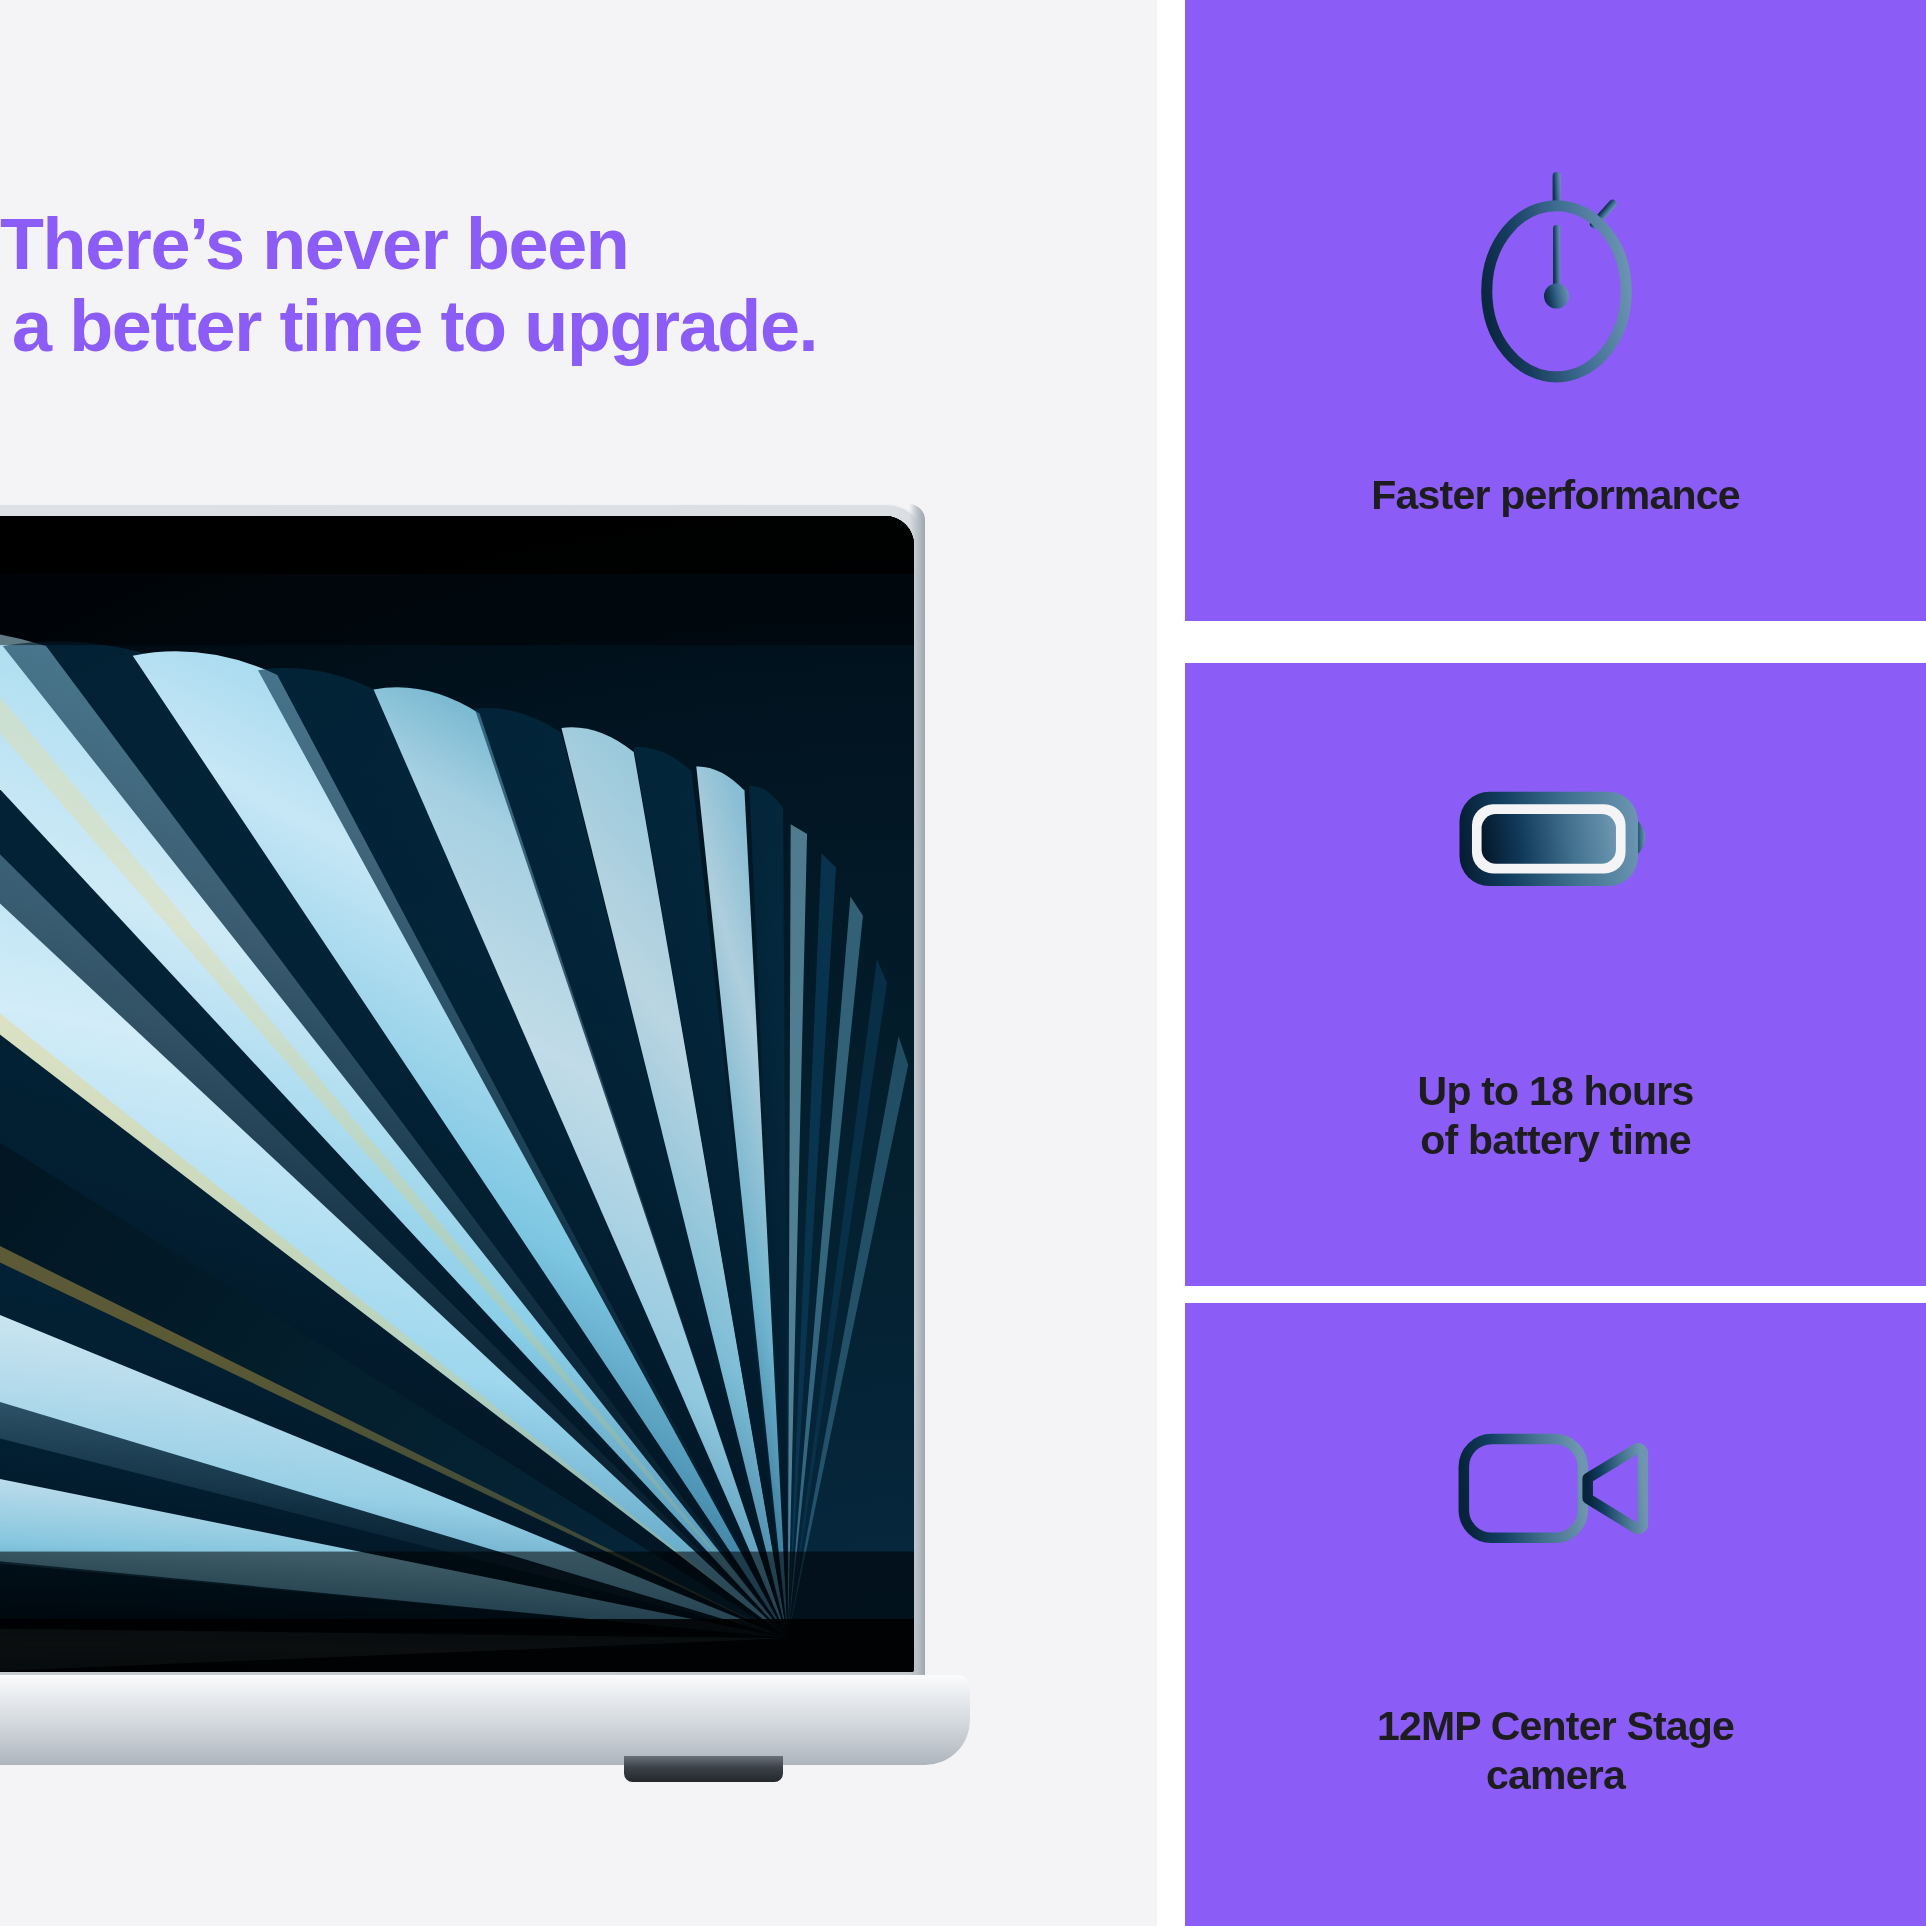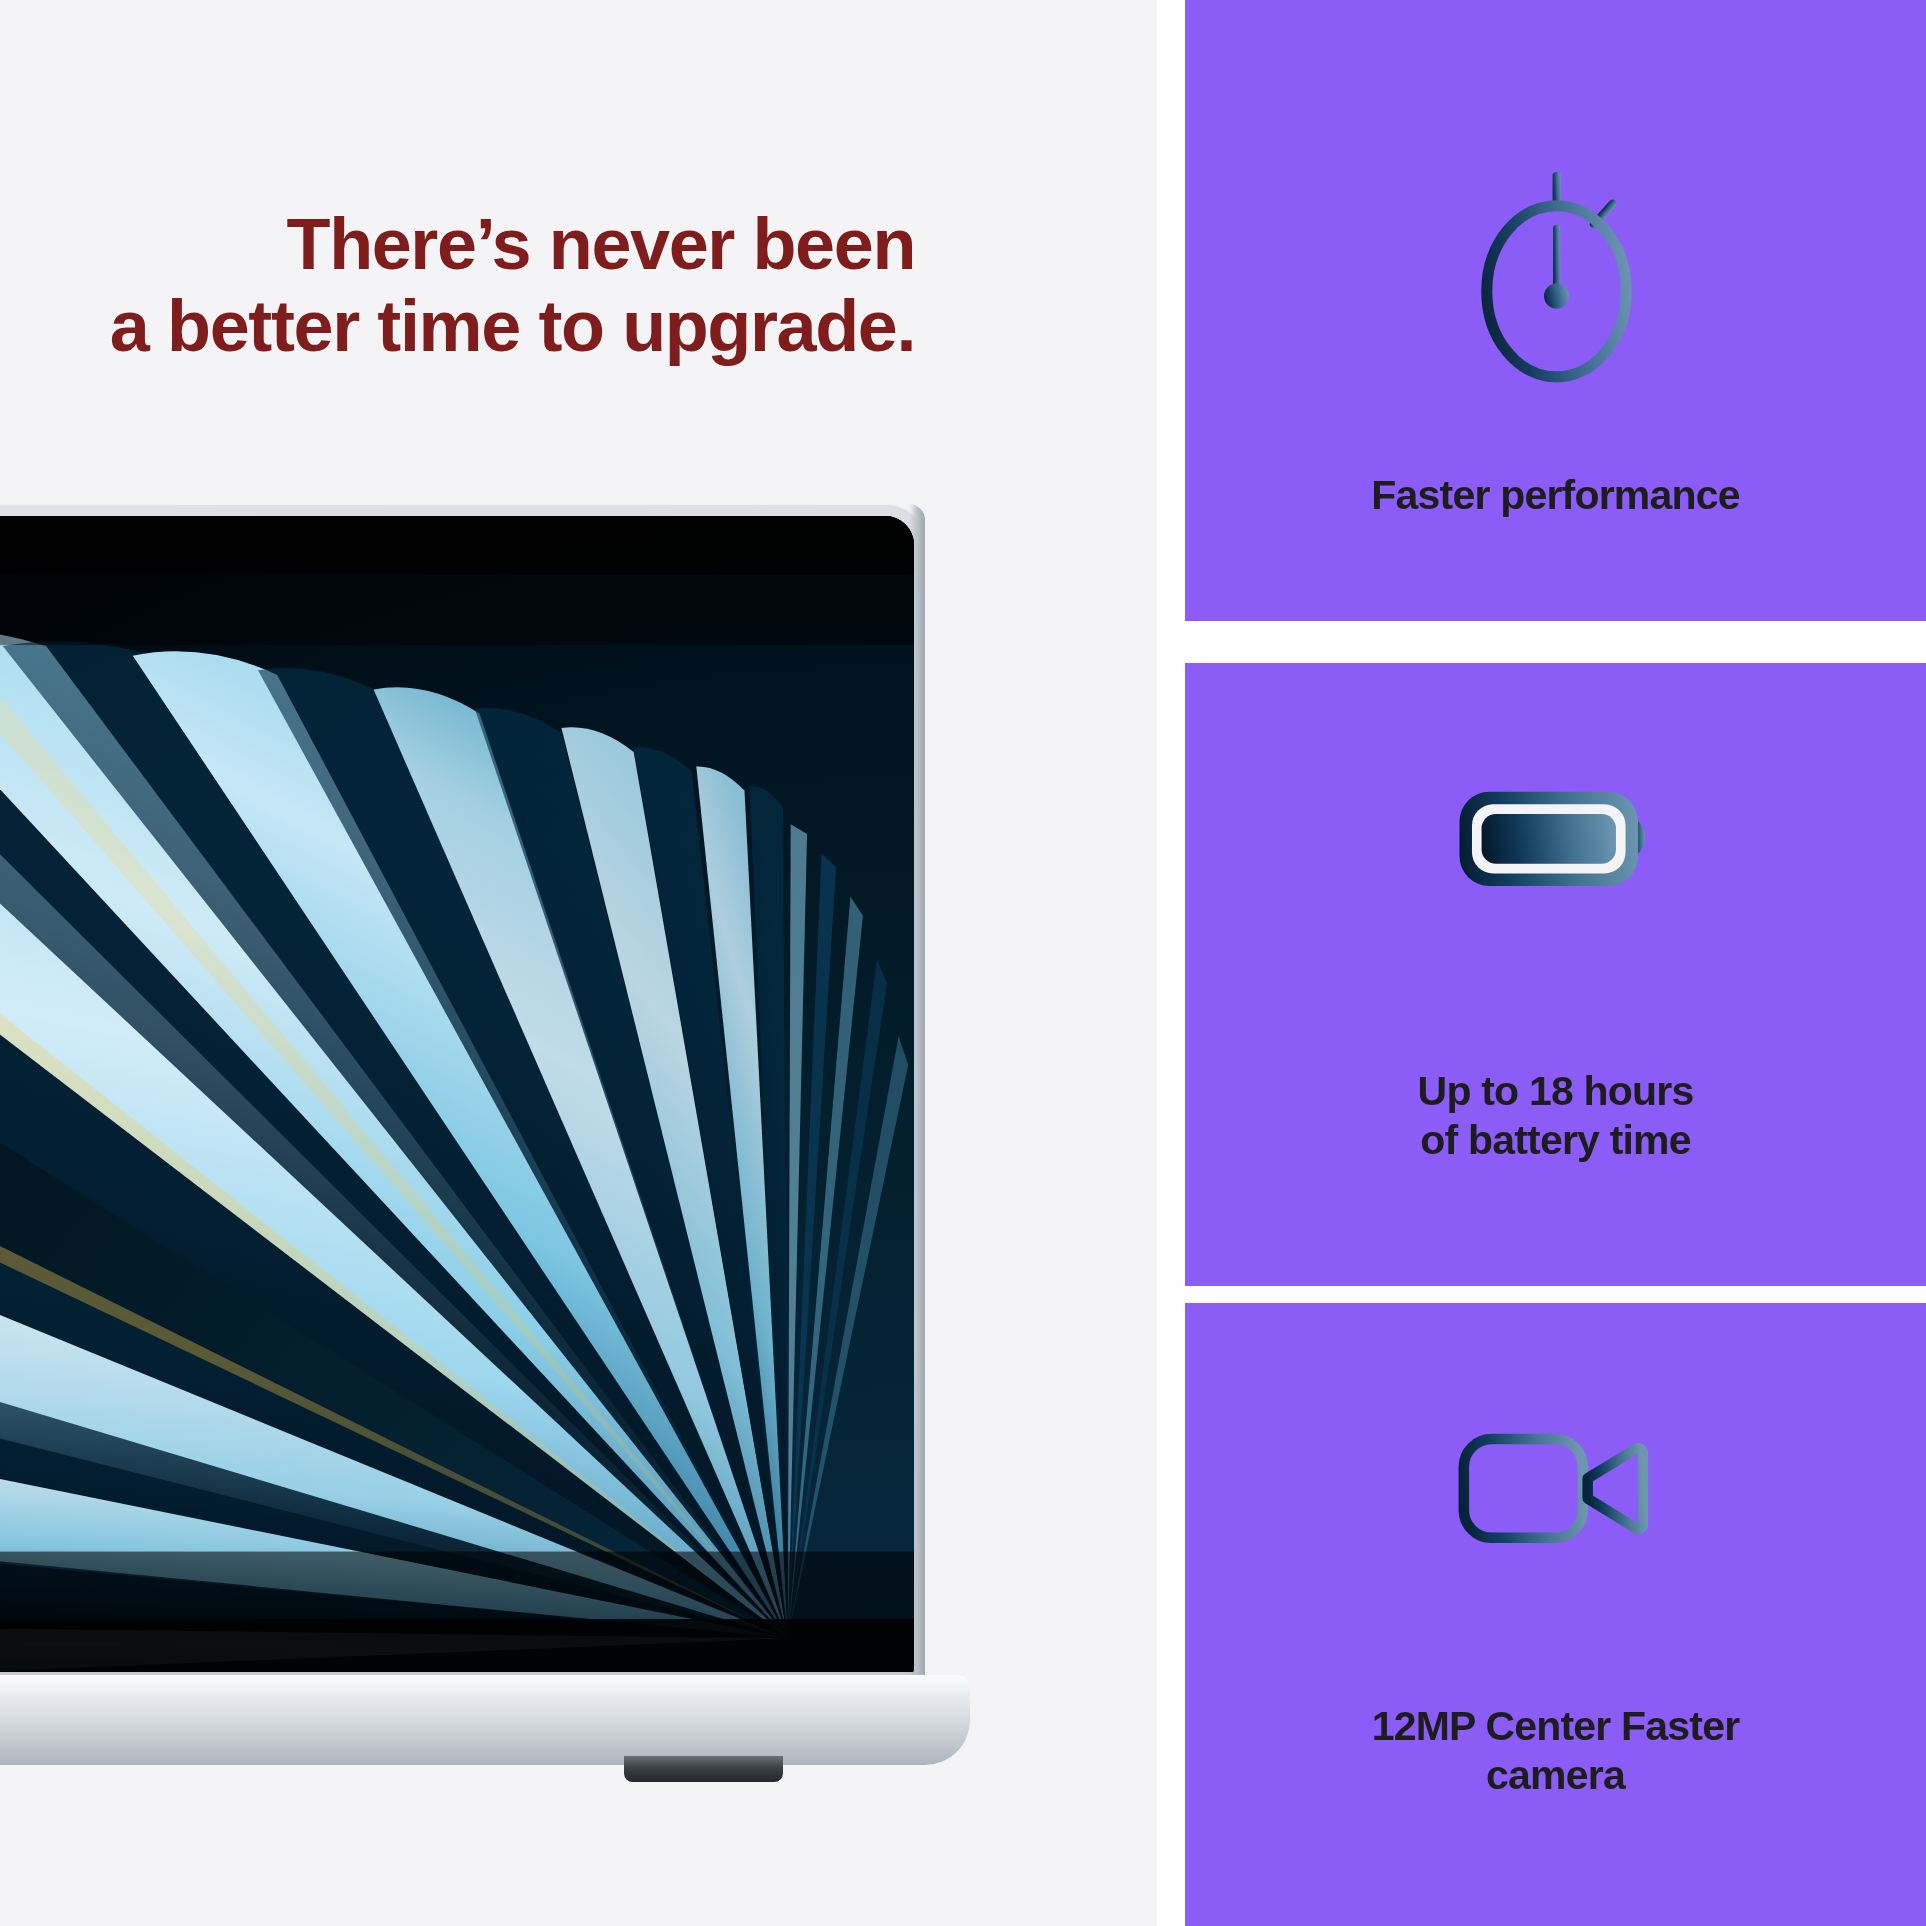--- a/index.html
+++ b/index.html
@@ -2,22 +2,22 @@
 <html style="font-size:7.7px"><head>
 <meta charset="utf-8">
 <style>
   html,body{margin:0;padding:0;background:#ffffff;}
   body{width:1926px;height:1926px;overflow:hidden;font-family:"Liberation Sans",sans-serif;
        -webkit-font-smoothing:antialiased;}
   #stage{position:relative;width:1926px;height:1926px;background:#ffffff;}
 
   
   .hero{position:absolute;left:0;top:0;width:1157px;height:1926px;background:#f4f4f6;overflow:hidden;}
-  .headline{position:absolute;left:0;top:155px;width:915px;text-align:right;
-            font-size:72px;line-height:1.14;font-weight:700;letter-spacing:-1.4px;color:#7f1d1d;}
+  .headline{position:absolute;left:0;top:155px;width:915px;text-align:left;
+            font-size:72px;line-height:1.14;font-weight:700;letter-spacing:-1.4px;color:#8b5cf6;}
   .headline .l2{display:block;padding-left:12px;}
 
   
   .mac{position:absolute;left:-568px;top:504px;width:1493px;height:1262px;}
 
   .lid{position:absolute;left:0;top:0;width:1493px;height:1180px;
        background:linear-gradient(178deg,#dfe2e6 0%,#c9ced4 30%,#d8dce1 70%,#c3c8cf 100%);
        border-radius:27px 38px 4.8px 4.8px;
        box-shadow:0 1px 0 rgba(255,255,255,.6) inset;}
   .lid-edge{position:absolute;right:0;top:0;width:16.4px;height:1180px;
@@ -257,19 +257,19 @@
               <stop offset="100%" stop-color="#6e96b1"></stop>
             </linearGradient>
           </defs>
 
           <rect x="38" y="52" width="248" height="206" rx="58" fill="none" stroke="url(#g3)" stroke-width="22"></rect>
 
           <path d="M296 134 L395 74 a10 10 0 0 1 16 9 L411 228 a10 10 0 0 1 -16 9 L296 176 Z" fill="none" stroke="url(#g3)" stroke-width="22" stroke-linejoin="round"></path>
         </svg>
       </div>
       <div class="caption">
-        <span>12MP Center Faster</span><br>
+        <span>12MP Center Stage</span><br>
         <span>camera</span>
       </div>
     </div>
   </aside>
 </div>
 
 
 </body></html>

